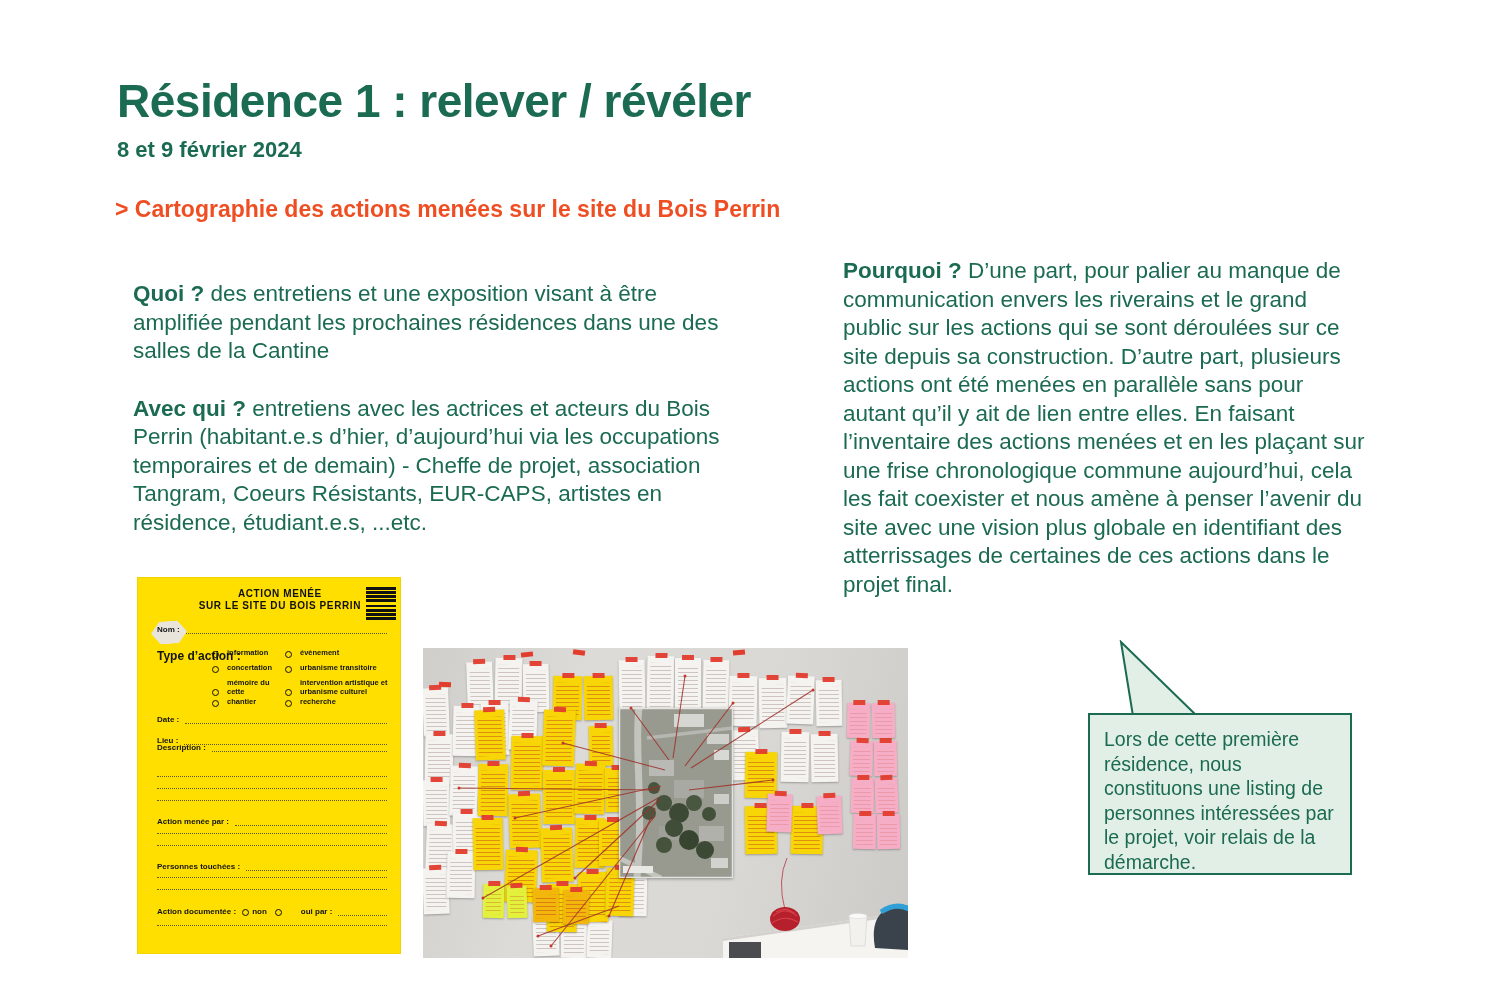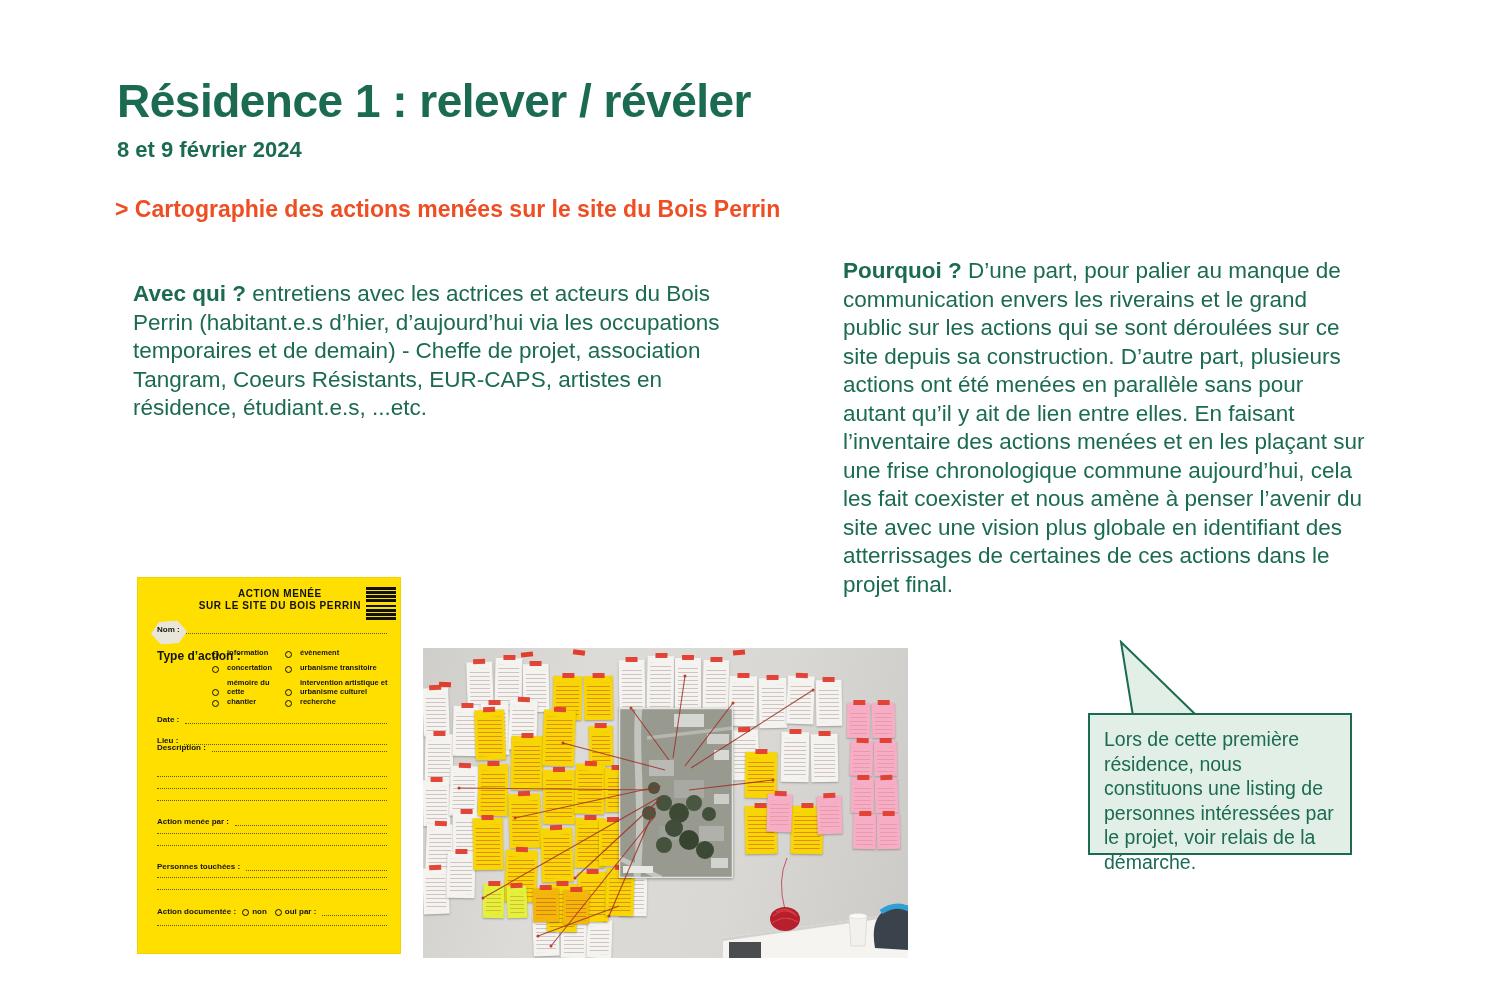--- a/index.html
+++ b/index.html
@@ -63,33 +63,34 @@
   .note-p{background:var(--note-pink)}
   .note-p::after{opacity:.3}
   .note-t{background:var(--tape-red);box-shadow:none}
   .note-t::before,.note-t::after{display:none}
   .map{position:absolute;left:196px;top:60px;width:114px;height:170px;
        box-shadow:0 1px 3px rgba(0,0,0,.35)}
   .overlay{position:absolute;left:0;top:0;width:485px;height:310px}
   #strings line{stroke:var(--string-red);stroke-width:1.1;opacity:.85}
 
   
-  .callout{position:absolute;left:1088px;top:713px;width:264px;height:142px;
+  .callout{position:absolute;left:1088px;top:713px;width:264px;height:162px;
            background:var(--bubble-bg);border:2px solid var(--green);
            padding:12px 14px;font-size:19.5px;line-height:24.5px;color:var(--green)}
   .tail{position:absolute;left:1105px;top:640px;width:100px;height:78px}
 </style>
 </head>
 <body>
 
 <h1 class="title">Résidence 1 : relever / révéler</h1>
 <div class="date">8 et 9 février 2024</div>
 <div class="subtitle">&gt; Cartographie des actions menées sur le site du Bois Perrin</div>
 
 <div class="col col-left">
+  <p><b>Quoi ?</b><span> des entretiens et une exposition visant à être amplifiée pendant les prochaines résidences dans une des salles de la Cantine</span></p>
   <p><b>Avec qui ?</b><span> entretiens avec les actrices et acteurs du Bois Perrin (habitant.e.s d’hier, d’aujourd’hui via les occupations temporaires et de demain) - Cheffe de projet, association Tangram, Coeurs Résistants, EUR-CAPS, artistes en résidence, étudiant.e.s, ...etc.</span></p>
 </div>
 
 <div class="col col-right">
   <p><b>Pourquoi ?</b><span> D’une part, pour palier au manque de communication envers les riverains et le grand public sur les actions qui se sont déroulées sur ce site depuis sa construction. D’autre part, plusieurs actions ont été menées en parallèle sans pour autant qu’il y ait de lien entre elles. En faisant l’inventaire des actions menées et en les plaçant sur une frise chronologique commune aujourd’hui, cela les fait coexister et nous amène à penser l’avenir du site avec une vision plus globale en identifiant des atterrissages de certaines de ces actions dans le projet final.</span></p>
 </div>
 
 <div class="form">
   <div class="form-header">
     <div>ACTION MENÉE</div>
@@ -175,21 +176,21 @@
       <span class="lbl">Personnes touchées :</span>
       <span class="fline"></span>
     </div>
   <div class="xline" style="top:300px"></div>
   <div class="xline" style="top:312px"></div>
   <div class="frow" style="top:330px">
     <span class="lbl">Action documentée :</span>
     <span class="radio" style="margin-left:6px"></span>
     <span class="lbl" style="margin-left:3px">non</span>
     <span class="radio" style="margin-left:8px"></span>
-    <span class="lbl" style="margin-left:3px">oui par :</span>
+    <span class="lbl" style="margin-left:19px">oui par :</span>
     <span class="fline"></span>
   </div>
   <div class="xline" style="top:348px"></div>
 </div>
 
 <div class="photo">
   <div id="photo-notes">
       <div class="note note-w" style="left: 0px; top: 40px; width: 26px; height: 48px; transform: rotate(-2deg);"></div>
       <div class="note note-w" style="left: 2px; top: 86px; width: 28px; height: 50px; transform: rotate(1deg);"></div>
       <div class="note note-w" style="left: 0px; top: 132px; width: 27px; height: 46px; transform: rotate(-1deg);"></div>

